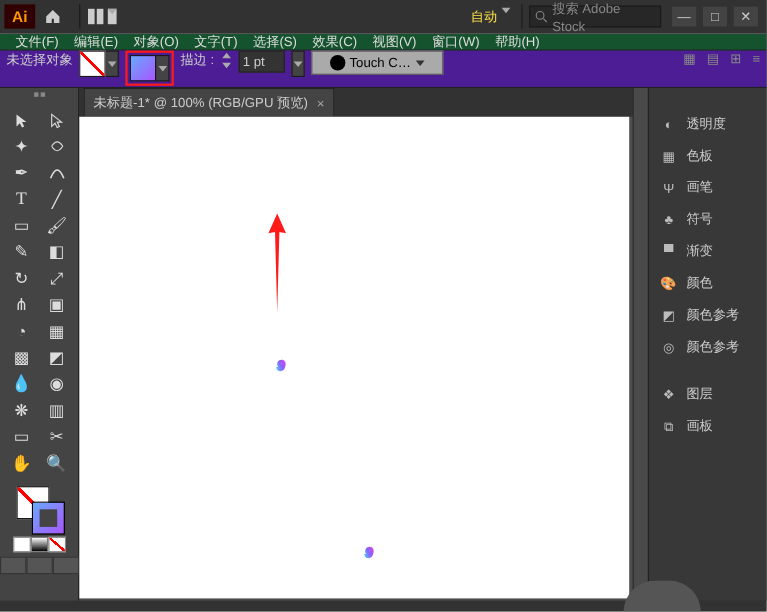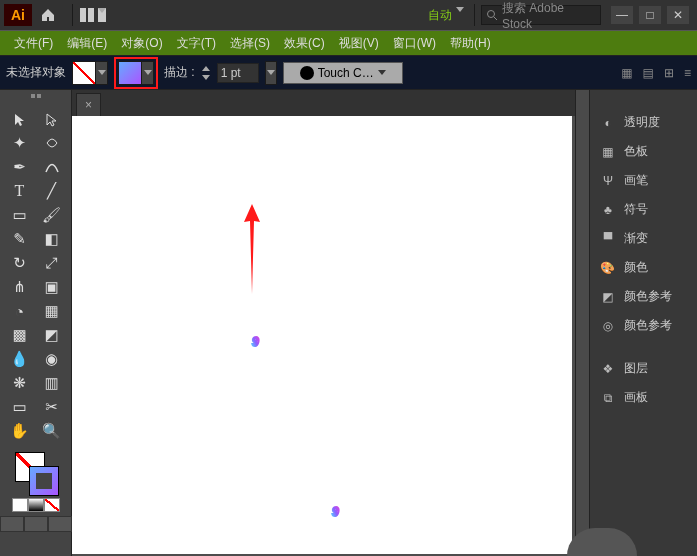--- a/index.html
+++ b/index.html
@@ -4,27 +4,27 @@
 <style>
 *{margin:0;padding:0;box-sizing:border-box;font-family:"Microsoft YaHei",sans-serif;font-size:12px;user-select:none}
 body{background:#323232;color:#ccc;width:697px;height:556px;overflow:hidden;position:relative}
 .titlebar{background:#323232;height:30px;display:flex;align-items:center;padding:0 4px}
 .ai-logo{width:28px;height:22px;background:#310000;color:#ff9a00;display:flex;align-items:center;justify-content:center;font-weight:bold;font-size:14px;margin-right:6px}
 .home-ico{width:20px;height:20px;color:#ccc;margin-right:8px;display:flex;align-items:center;justify-content:center}
 .vsep{width:1px;height:22px;background:#1a1a1a;margin:0 6px}
 .layout-ico{width:28px;height:20px;display:flex;align-items:center;justify-content:center;gap:2px}
 .layout-ico span{width:6px;height:14px;background:#ccc}
 .grow{flex:1}
-.auto-combo{color:#84cc16;padding:2px 4px;display:flex;align-items:flex-start;gap:4px}
+.auto-combo{color:#fde047;padding:2px 4px;display:flex;align-items:flex-start;gap:4px}
 .search-box{background:#272727;border:1px solid #1a1a1a;width:120px;height:20px;display:flex;align-items:center;padding:0 4px;gap:4px;color:#888}
 .win-btns{display:flex;gap:6px;margin-left:10px;margin-right:4px}
 .win-btn{width:22px;height:18px;background:#434343;color:#ccc;display:flex;align-items:center;justify-content:center}
-.menubar{height:26px;background:#4d7c0f;display:flex;align-items:center;padding:0 8px;gap:2px;border-top:1px solid #555;border-bottom:1px solid #222}
+.menubar{height:16px;background:#14532d;display:flex;align-items:center;padding:0 8px;gap:2px;border-top:1px solid #555;border-bottom:1px solid #222}
 .menu-item{padding:3px 6px;color:#ddd}
-.ctrlbar{height:34px;background:#0f172a;display:flex;align-items:center;padding:0 6px;gap:6px;border-bottom:1px solid #222}
+.ctrlbar{height:34px;background:#4c1d95;display:flex;align-items:flex-start;padding:0 6px;gap:6px;border-bottom:1px solid #222}
 .swatch{width:24px;height:24px;border:1px solid #1a1a1a;position:relative}
 .swatch.none{background:#fff}
 .swatch.none:after{content:"";position:absolute;left:0;bottom:0;right:0;top:0;background:linear-gradient(to top right,transparent 46%,red 46%,red 54%,transparent 54%)}
 .swatch.grad{background:linear-gradient(135deg,#6af,#a5f)}
 .dd{width:12px;height:24px;border:1px solid #1a1a1a;border-left:0;background:#444;display:flex;align-items:center;justify-content:center;color:#aaa}
 .highlight-box{border:2px solid #ff1a1a;padding:2px;display:flex}
 .lbl{color:#ccc}
 .pt-input{width:42px;height:20px;background:#333;border:1px solid #222;color:#ccc;padding:0 3px}
 .line-sample{width:60px;height:2px;background:#ccc}
 .combo{height:22px;background:#aaa;border:1px solid #555;display:flex;align-items:center;padding:0 16px;gap:4px;color:#000}
@@ -240,20 +240,21 @@
     <div class="screen-row">
       <div class="scrm"></div>
       <div class="scrm"></div>
       <div class="scrm"></div>
     </div>
   </div>
 
   <div class="doc-area">
     <div class="tabbar">
       <div class="tab">
+        <span>未标题-1* @ 100% (RGB/GPU 预览)</span>
         <span class="x">×</span>
       </div>
     </div>
     <div class="canvas-wrap">
       <div class="artboard">
         <svg class="nine-svg" style="left:170px;top:100px" width="130" height="170" viewBox="0 0 130 170">
           <defs>
               <linearGradient id="g1" x1="0" y1="1" x2="1" y2="0">
                 <stop offset="0" stop-color="#50d8ff"></stop>
                 <stop offset=".5" stop-color="#8a60ff"></stop>

